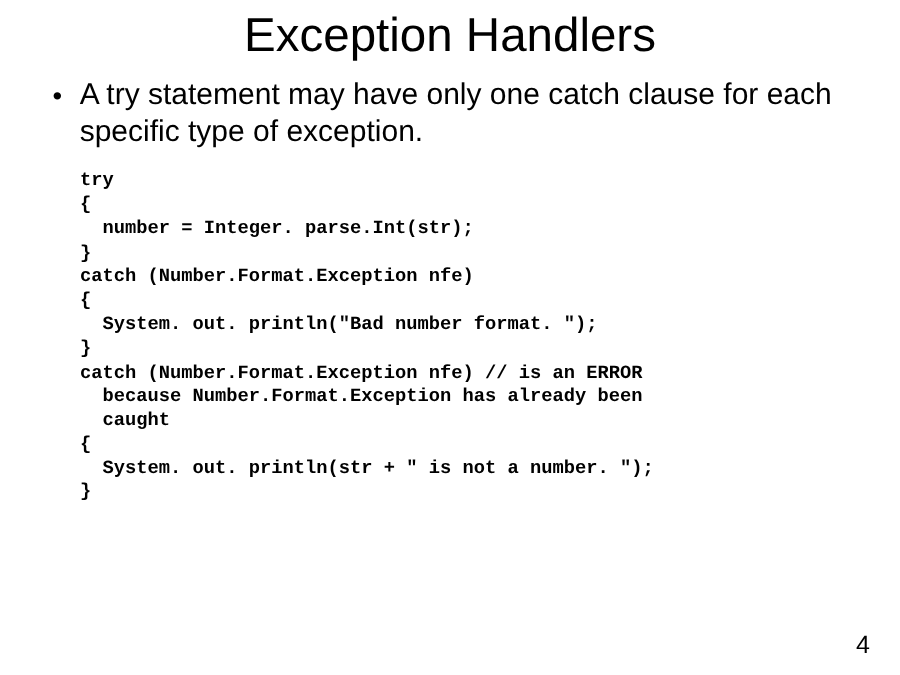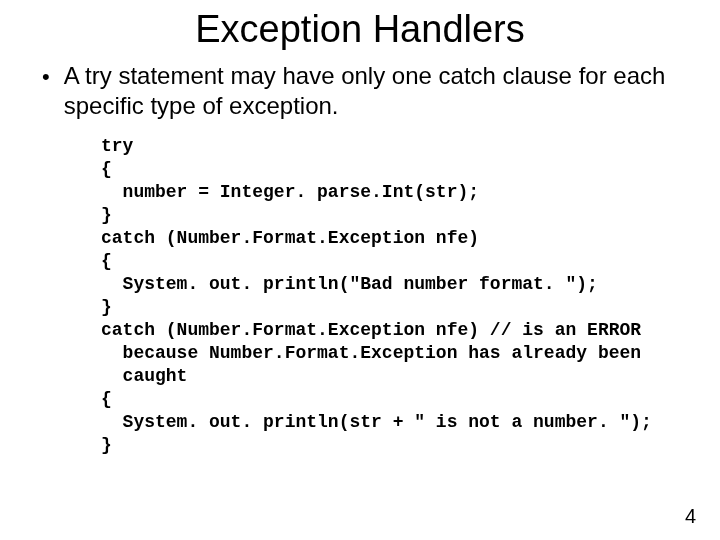--- a/index.html
+++ b/index.html
@@ -40,25 +40,25 @@
       line-height: 1.25;
       margin-right: 14px;
       margin-top: 2px;
     }
     .bullet-text {
       font-size: 24px;
       line-height: 1.25;
     }
     .code-block {
       font-family: "Courier New", Courier, monospace;
-      font-size: 18px;
+      font-size: 15px;
       font-weight: bold;
       line-height: 1.28;
       white-space: pre;
-      padding-left: 101px;
+      padding-left: 64px;
       padding-right: 30px;
       margin-top: 14px;
     }
     .page-number {
       position: absolute;
       bottom: 12px;
       right: 24px;
       font-size: 20px;
       color: #000000;
     }

